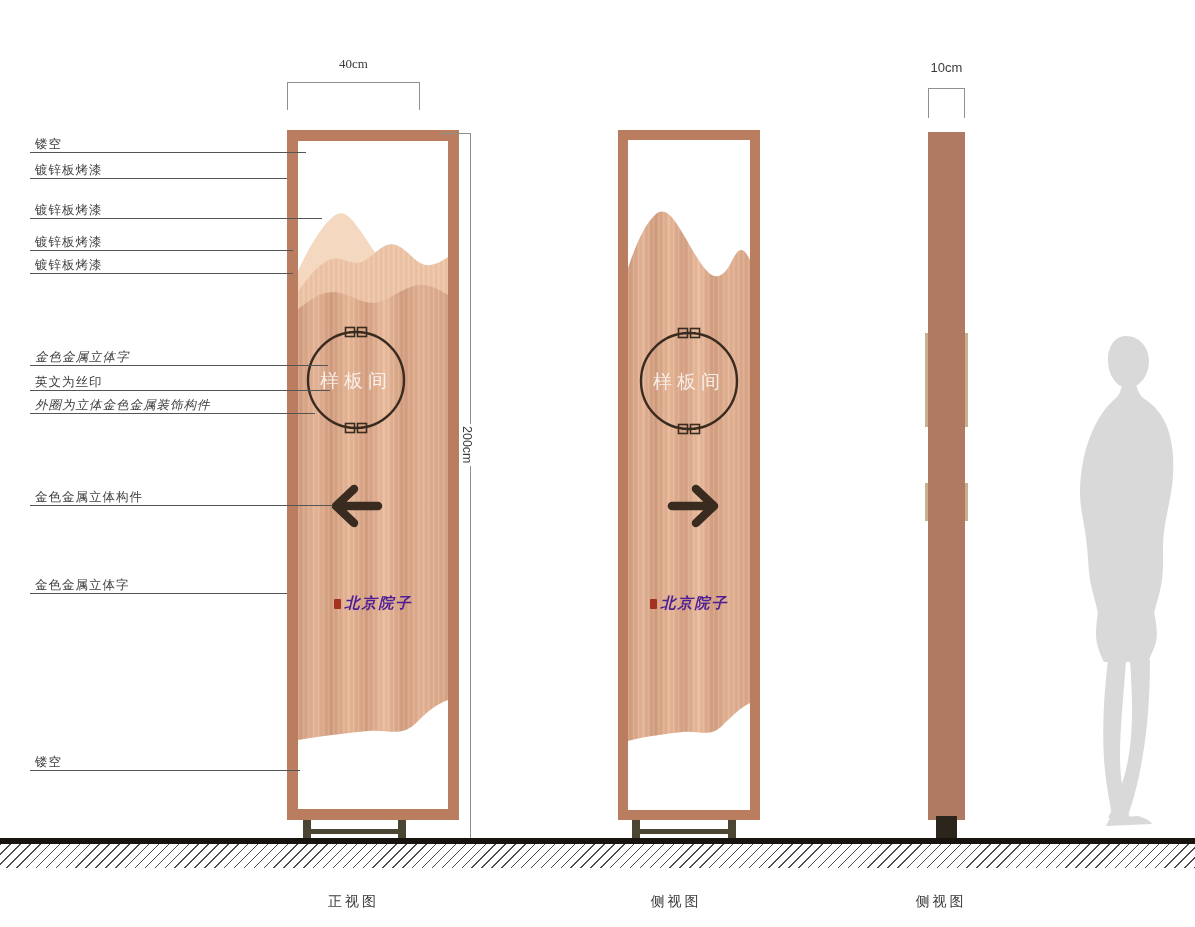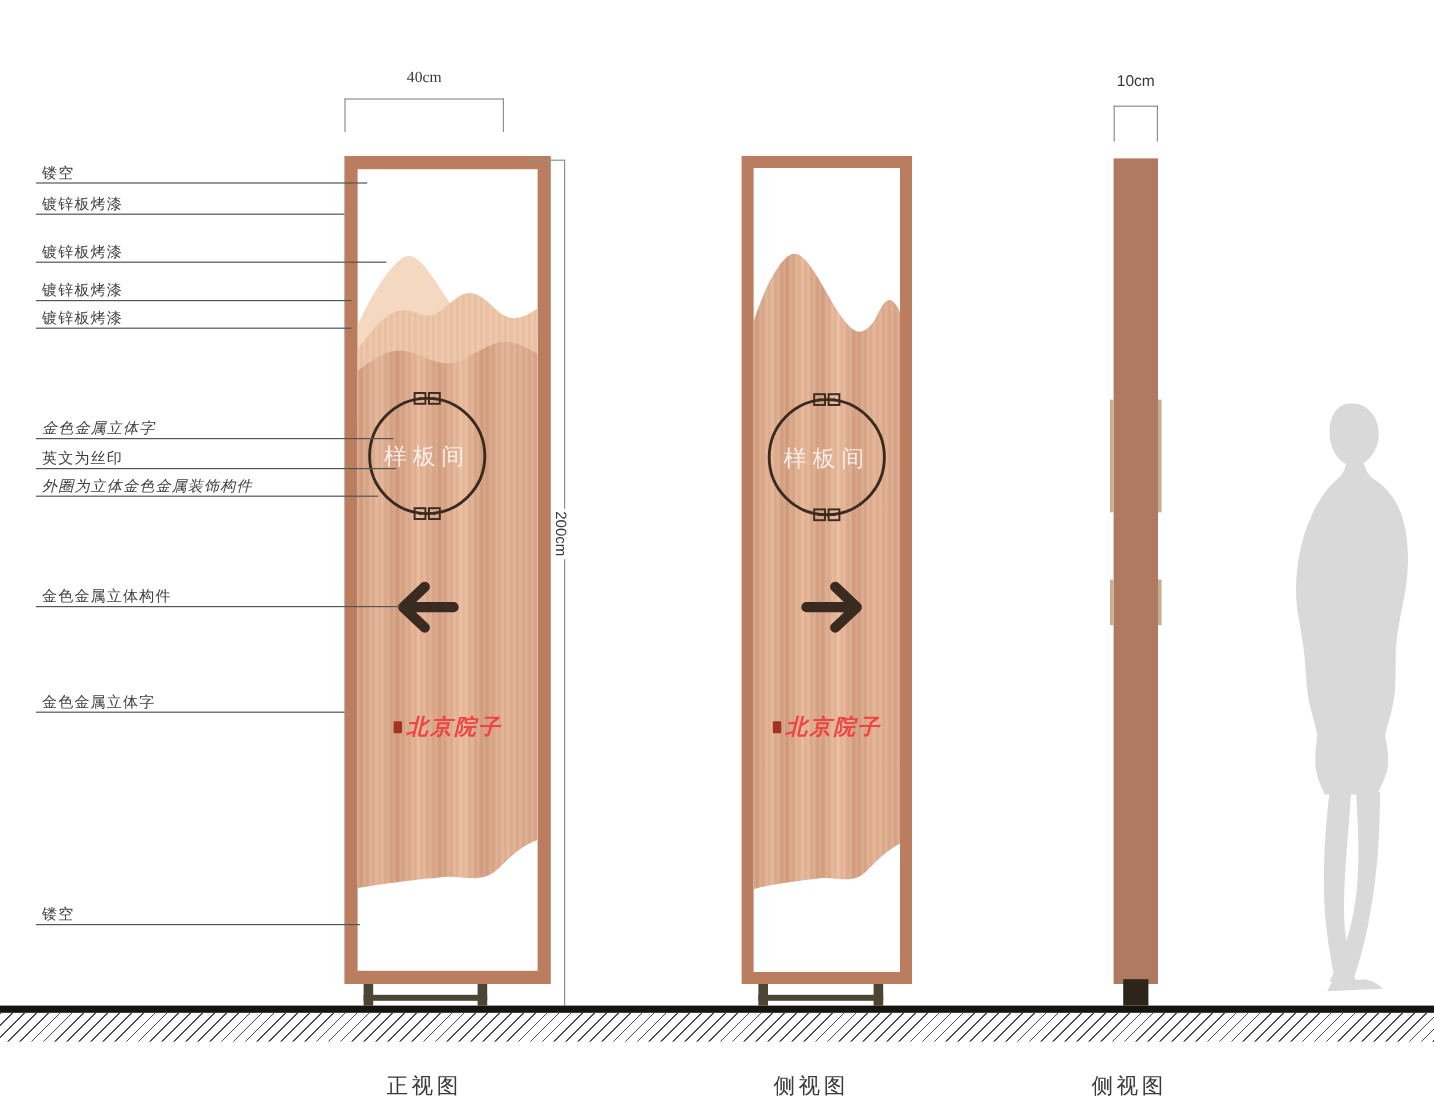--- a/index.html
+++ b/index.html
@@ -16,25 +16,25 @@
   .panel-frame{background:#fff;box-sizing:border-box;}
   .frame-front{border:11px solid #ba7d60;}
   .frame-back{border:10px solid #ba7d60;}
   .side-panel{background:#b07a62;}
   .edge-trim{background:#c8af8e;}
   .foot-post{background:#4b4534;}
   .foot-bar{background:#4b4534;}
   .side-foot{background:#2c251c;}
   .ground-bar{background:#17130e;}
   .hatch{background:repeating-linear-gradient(135deg,#4c4c4c 0,#4c4c4c 1px,transparent 1px,transparent 7px);}
-  .view-title{font-size:18px;color:#3a3a3a;letter-spacing:3px;text-align:center;}
+  .view-title{font-size:14px;color:#3a3a3a;letter-spacing:3px;text-align:center;}
   .brand{display:flex;align-items:center;justify-content:center;gap:4px;}
   .seal{width:7px;height:10px;background:#a33222;border-radius:1px;flex:0 0 auto;}
   .brand-text{font-family:"DejaVu Serif","Liberation Serif",serif;font-weight:bold;font-style:italic;
-              font-size:18px;color:#ef4444;letter-spacing:2px;white-space:nowrap;}
+              font-size:15px;color:#4c1d95;letter-spacing:2px;white-space:nowrap;}
 </style>
 </head>
 <body>
 
 <div id="stage">
 
   <div class="abs panel-frame frame-front" style="left:287px;top:130px;width:172px;height:690px;"></div>
 
   <svg class="abs" style="left:298px;top:141px;" width="150" height="668" viewBox="0 0 150 668">
     <defs>

